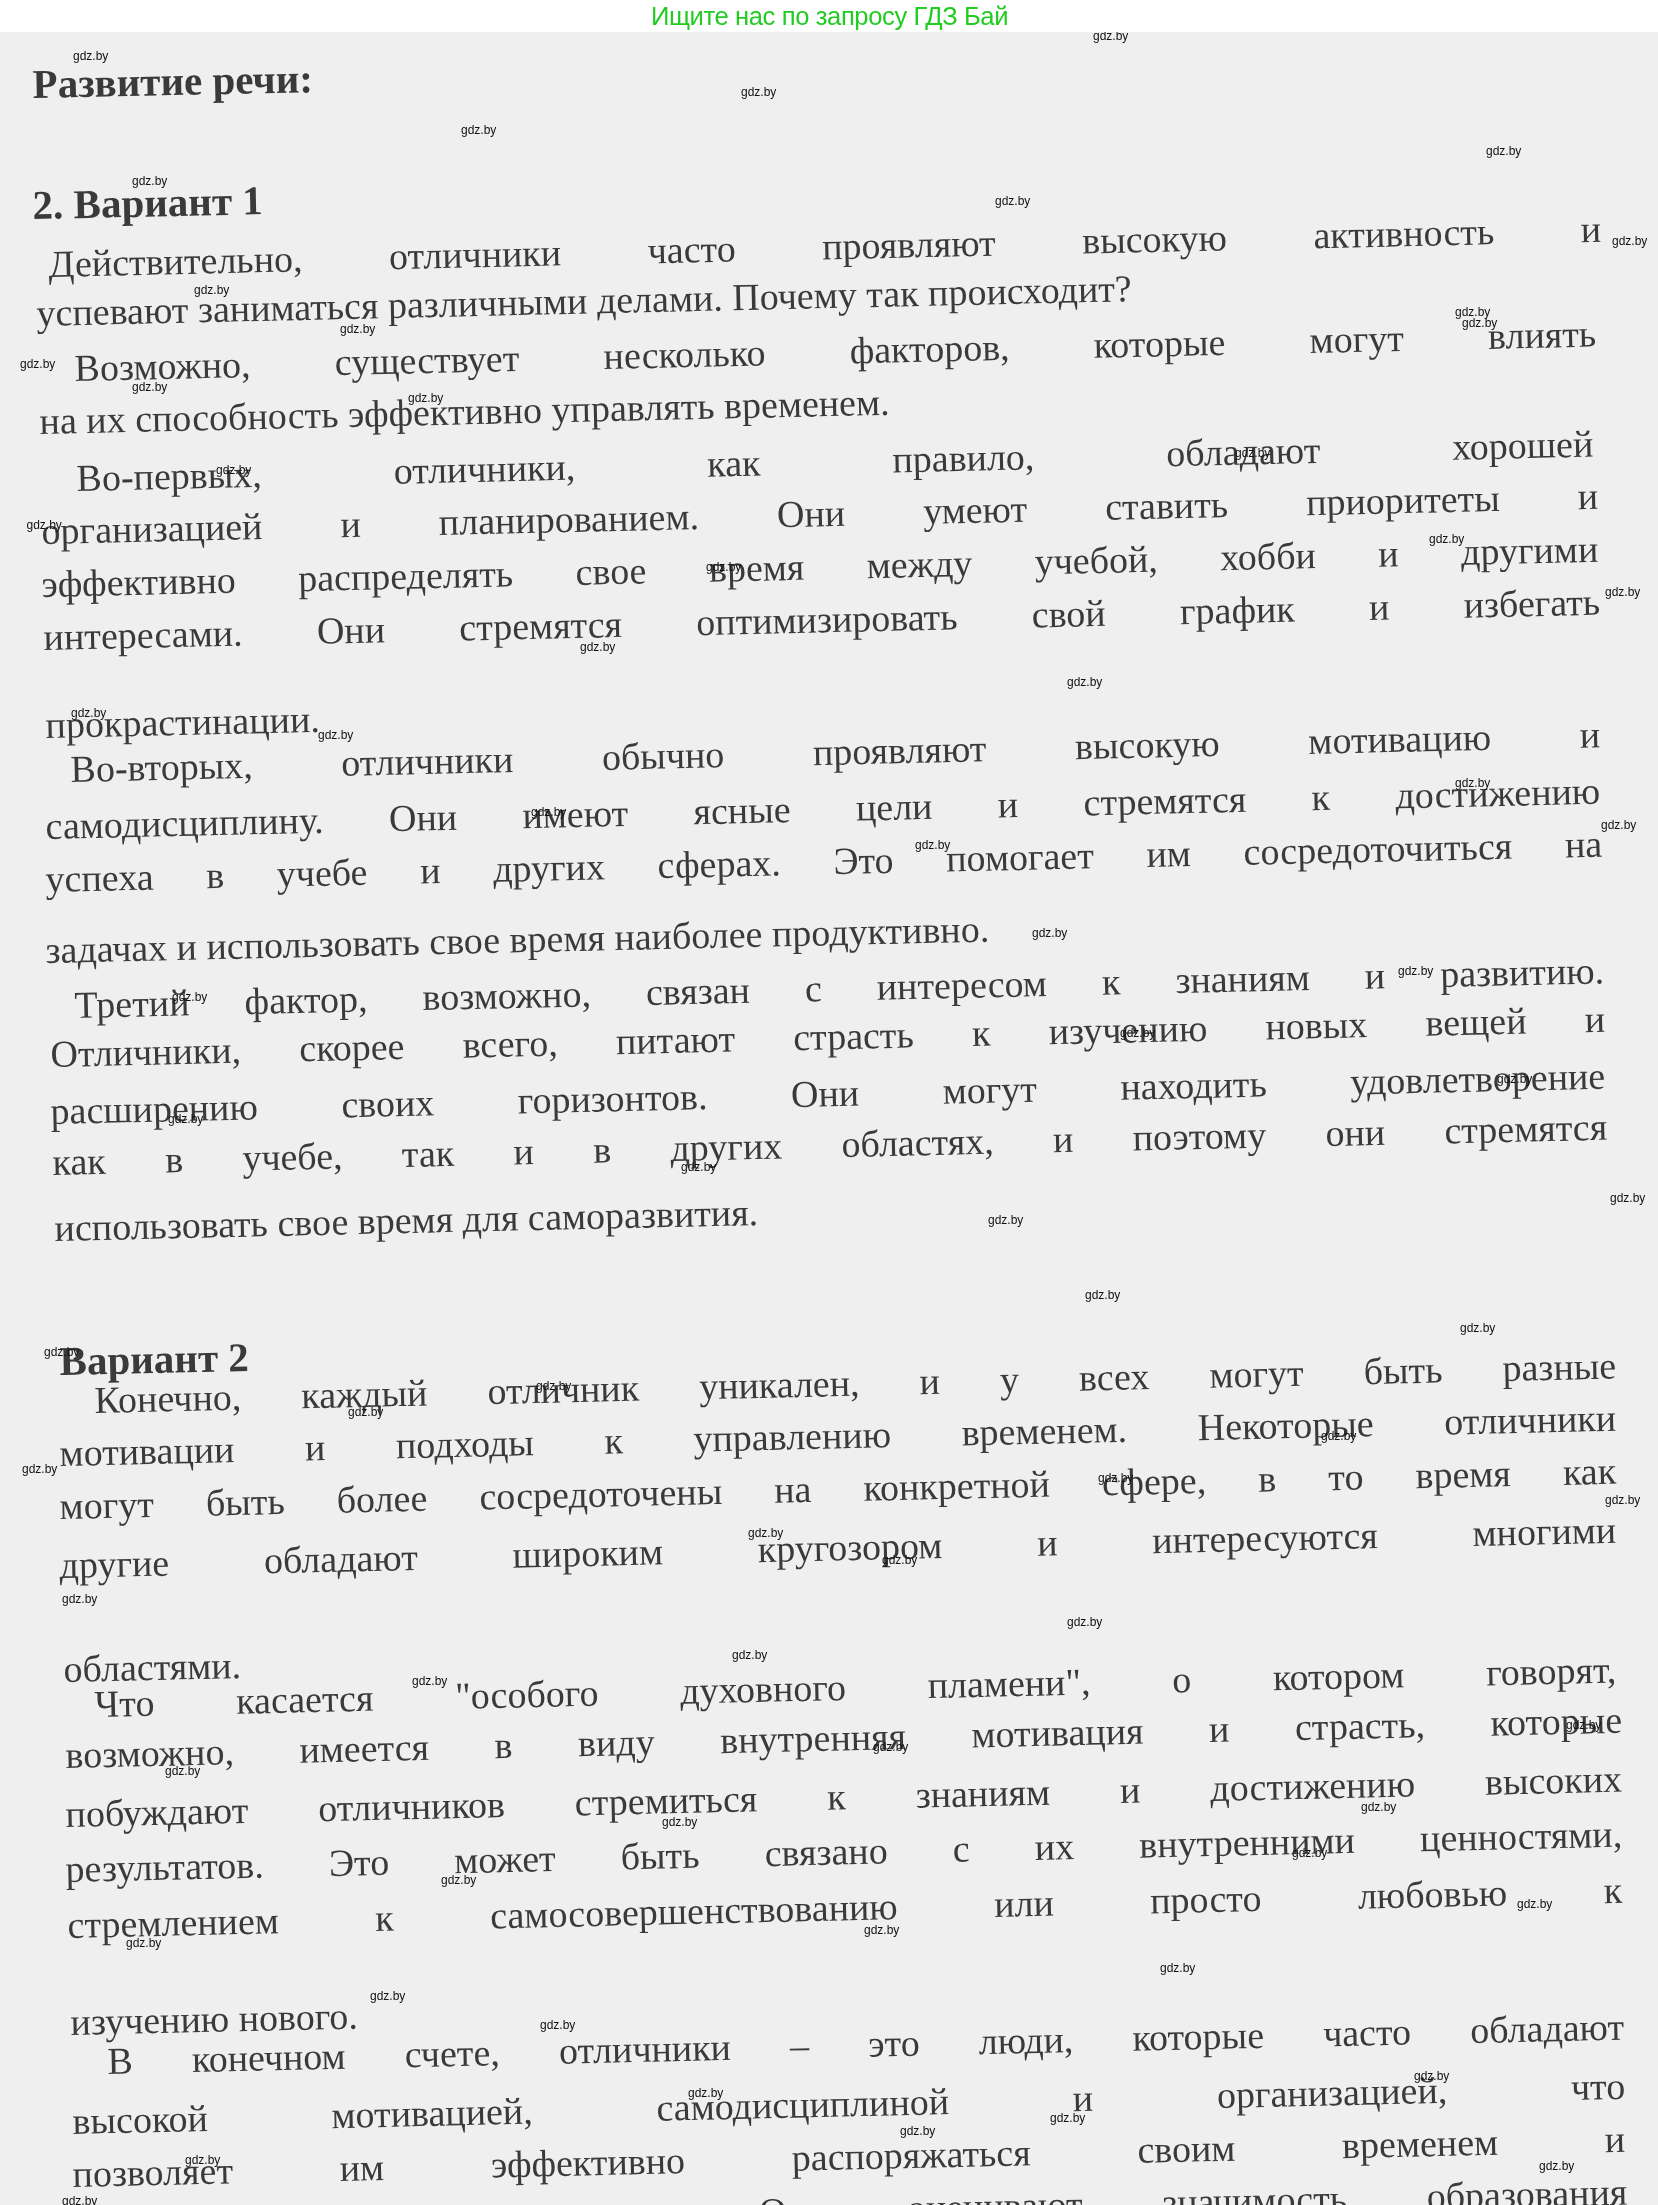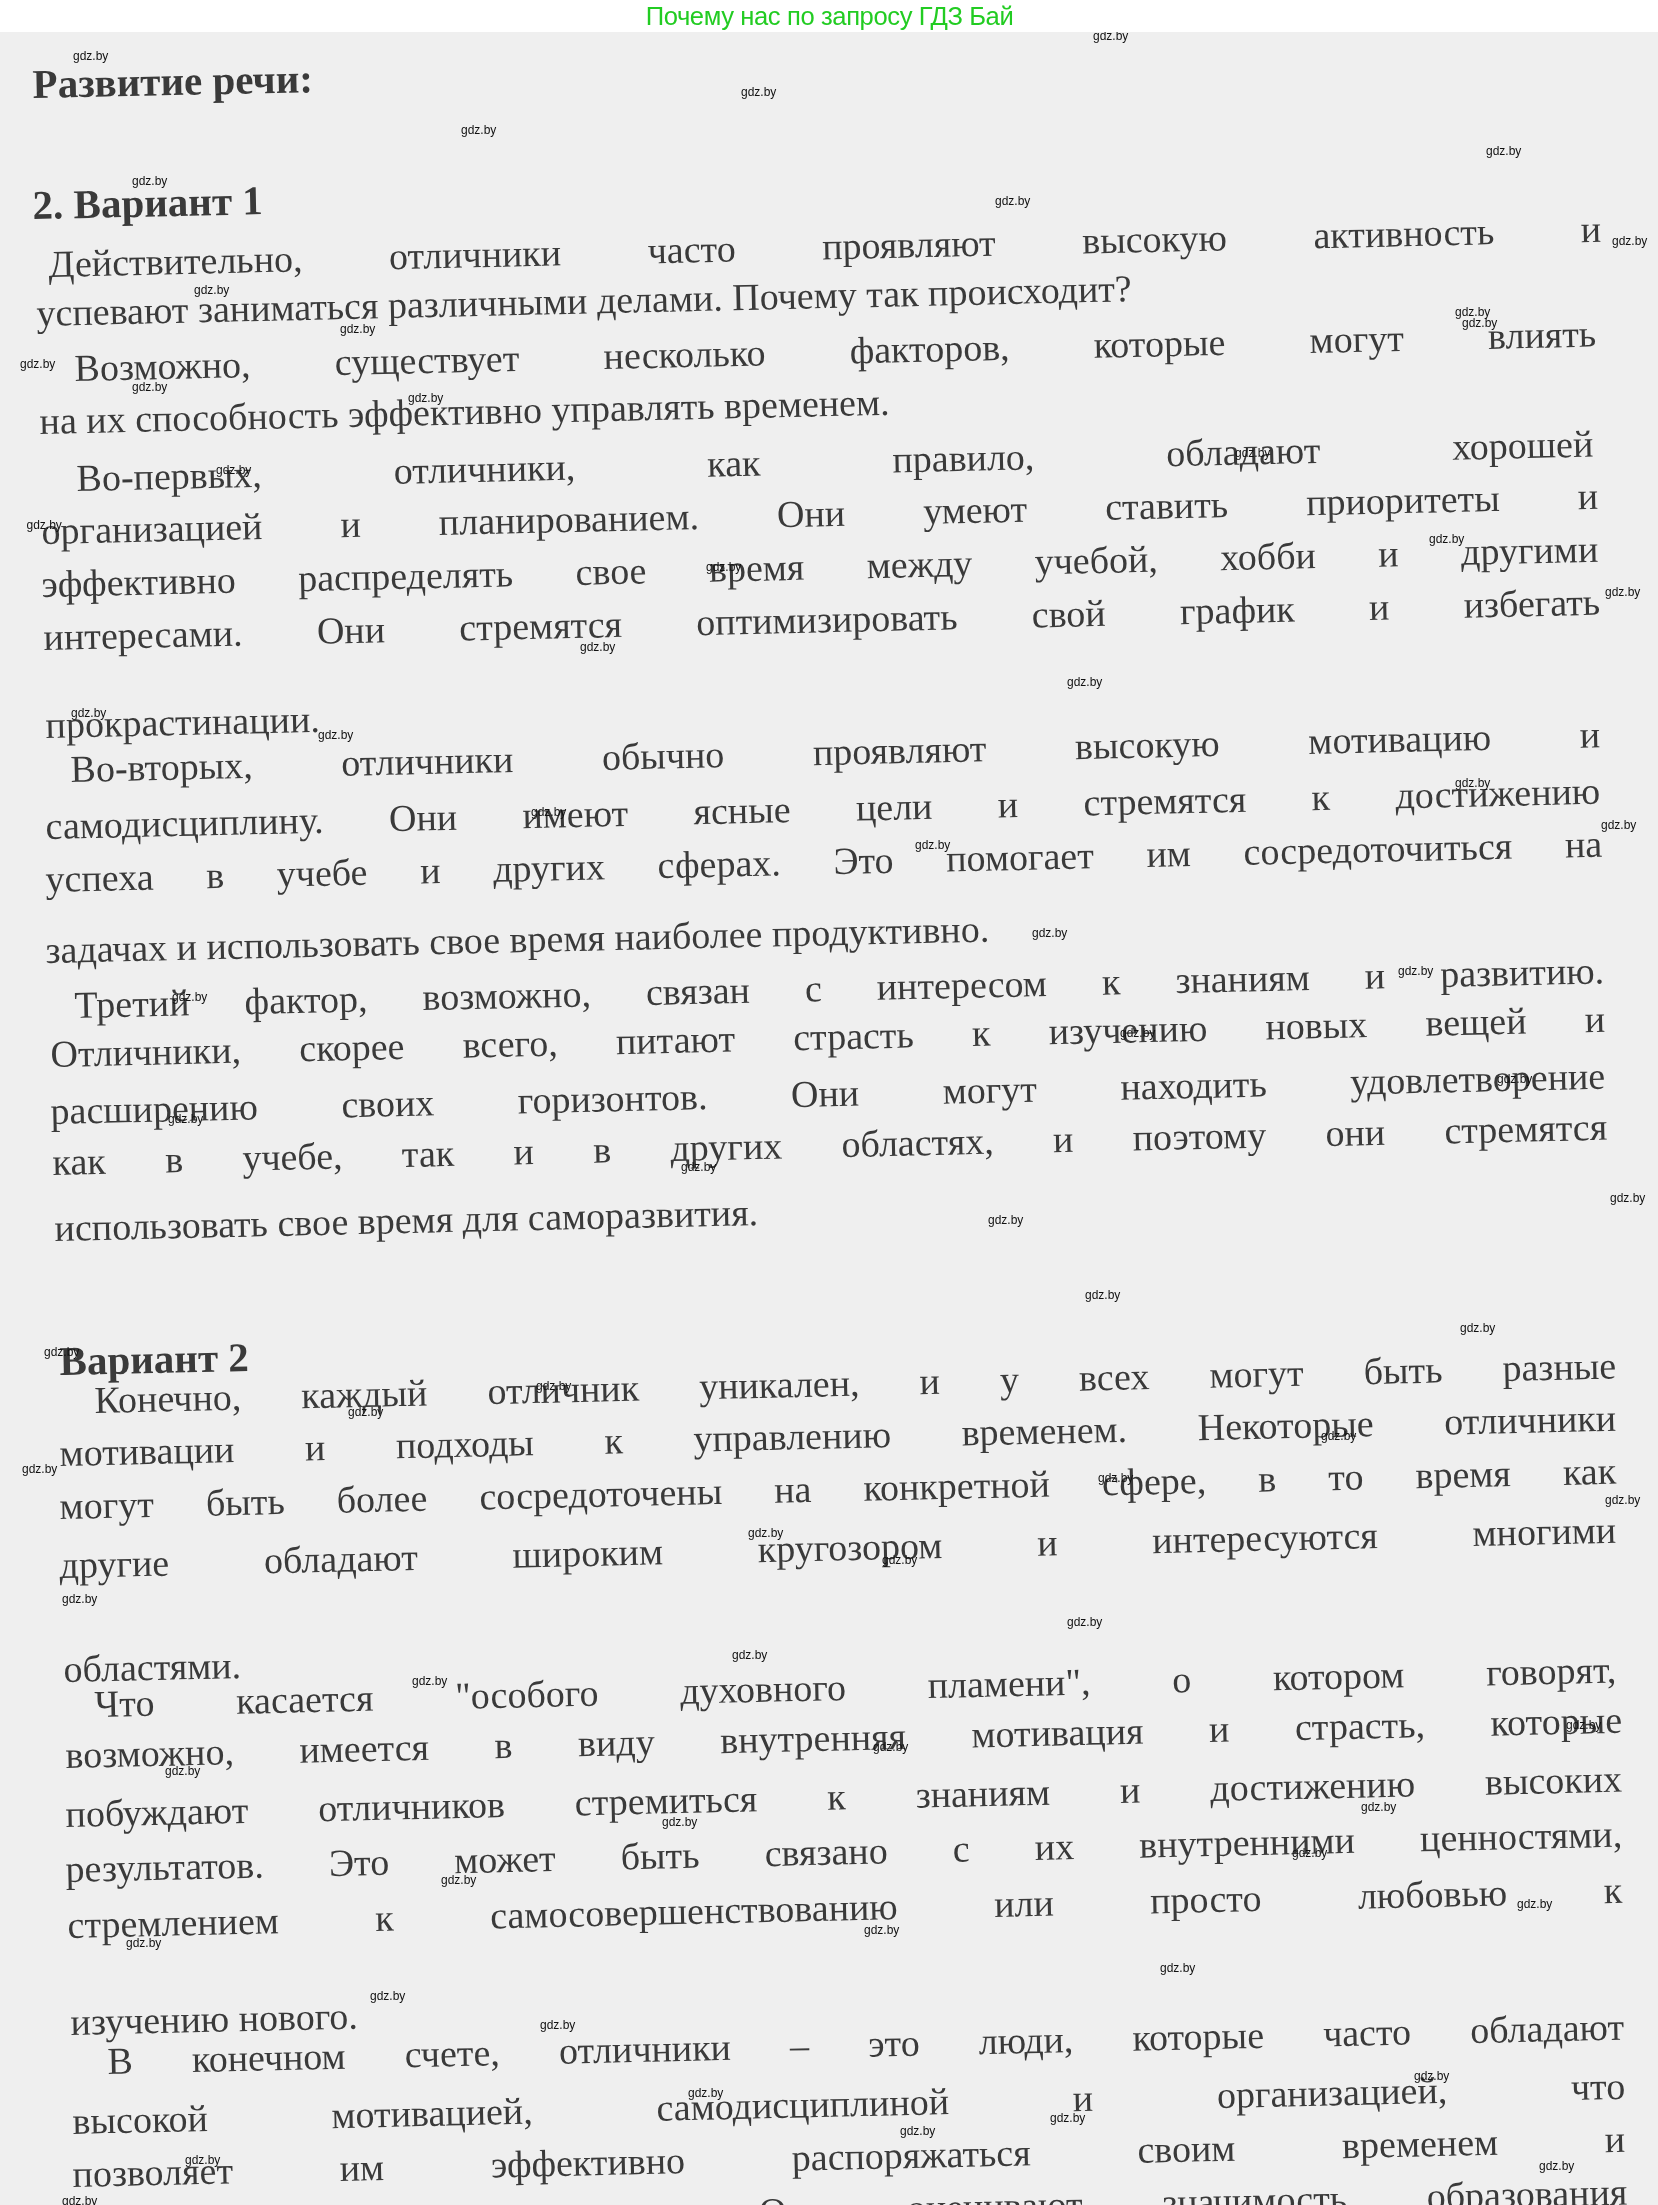--- a/index.html
+++ b/index.html
@@ -37,21 +37,21 @@
   }
   .wm {
     position:absolute; font-family:"Liberation Sans","DejaVu Sans",sans-serif;
     font-size:12px; color:#111111; white-space:nowrap;
   }
 </style>
 </head>
 <body>
 
 <div class="top-banner">
-  <span>Почему нас по запросу ГДЗ Бай</span>
+  <span>Ищите нас по запросу ГДЗ Бай</span>
 </div>
 
 <div class="page" id="page">
     <div class="heading" style="left: 33px; top: 32px;">Развитие речи:</div>
     <div class="heading" style="left: 33px; top: 153px;">2. Вариант 1</div>
     <div class="line justify" style="left: 49px; top: 213px; width: 1553px;">
       <span>Действительно,</span>
       <span>отличники</span>
       <span>часто</span>
       <span>проявляют</span>

